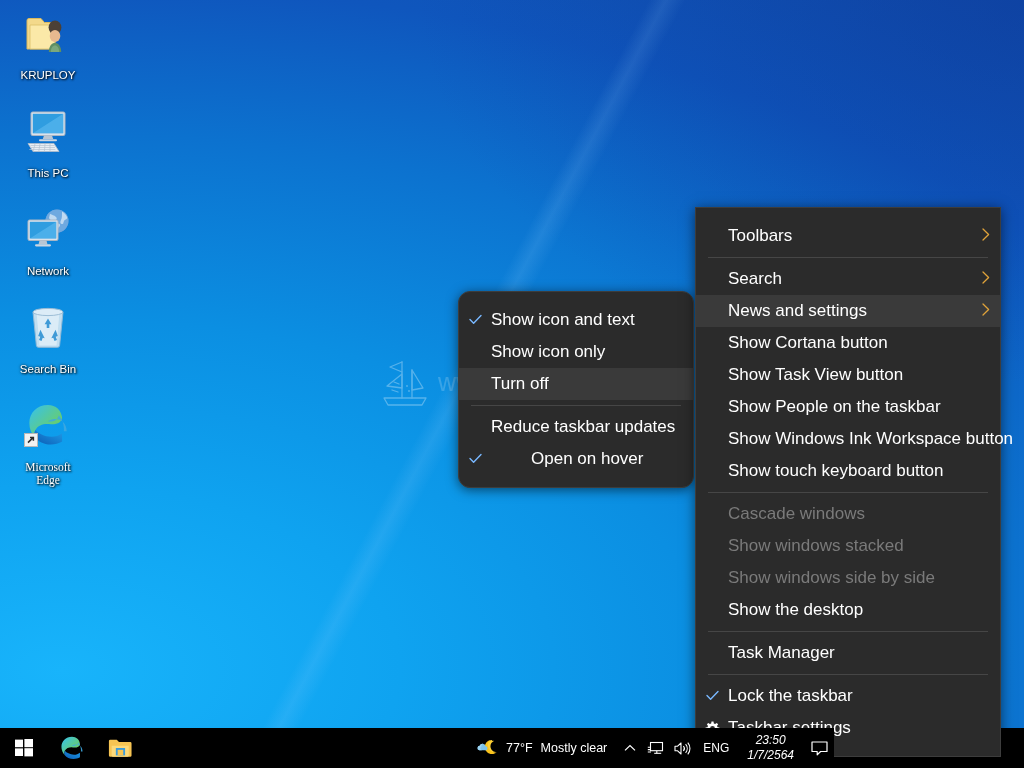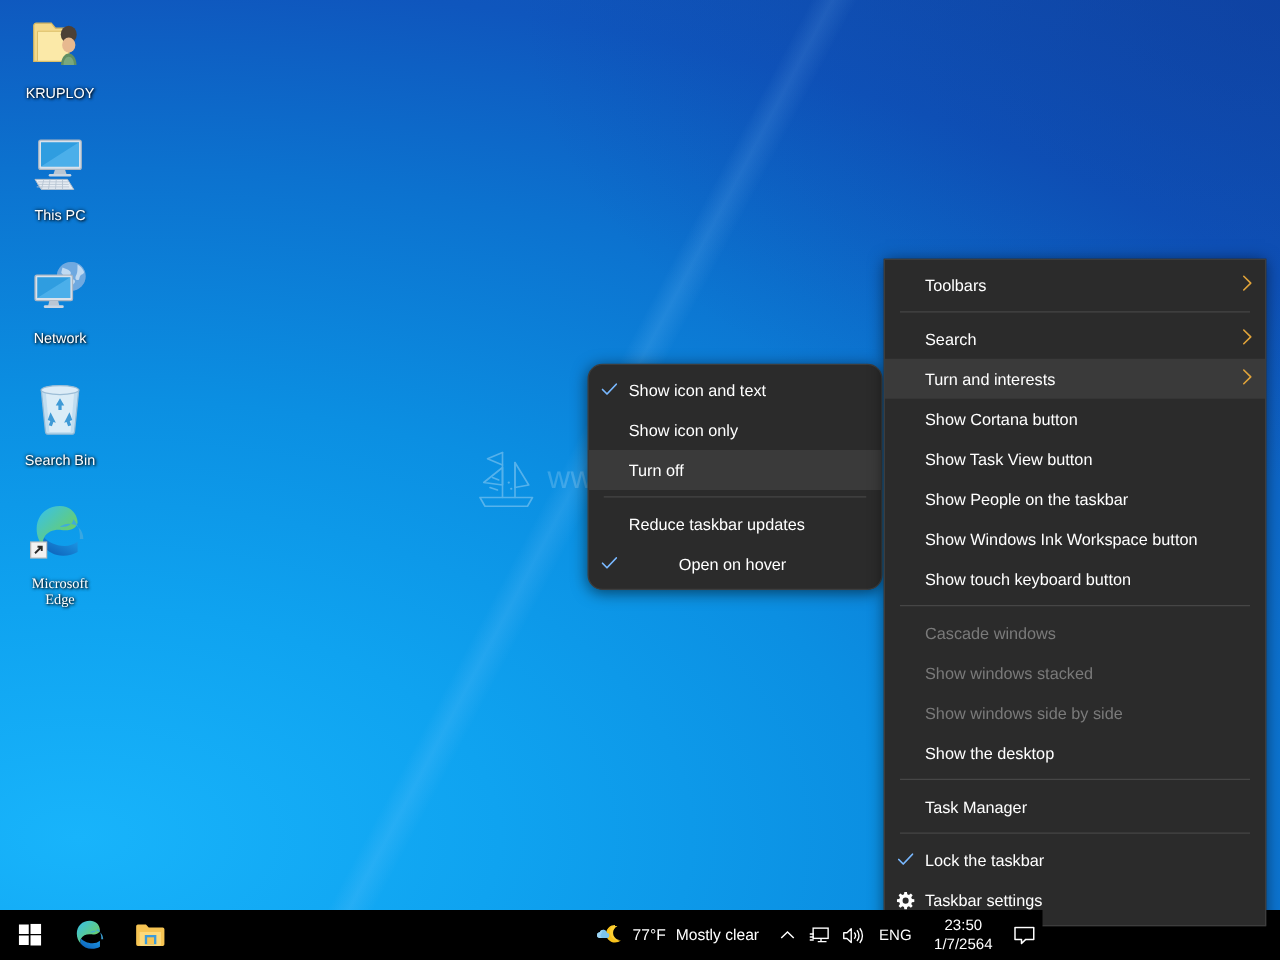--- a/index.html
+++ b/index.html
@@ -39,23 +39,22 @@
   }
   #watermark .wm-text{
     font-size:25px; color:#ffffff; letter-spacing:.3px;
     font-family:"Liberation Sans", sans-serif; opacity:.62;
   }
 
   
   .ctxmenu{
     position:absolute; background:#2b2b2b; border:1px solid #3d3d3d;
     box-shadow:0 2px 12px rgba(0,0,0,.55);
-    padding:4px 0; font-size:13px; color:#ffffff;
+    padding:12px 0; font-size:17px; color:#ffffff;
     font-family:"Liberation Sans", sans-serif;
-    margin-left:12px;
   }
   .mi{
     position:relative; display:flex; align-items:center;
     height:32px; padding:0 14px 0 0; white-space:nowrap; cursor:default;
   }
   .mi .tick{ width:32px; text-align:center; font-size:13px; color:#79b8ff; flex:none; }
   .mi .gear{ width:32px; text-align:center; flex:none; display:flex; justify-content:center; }
   .mi .mlabel{ flex:1; padding-right:24px; }
   .mi .chev{
     position:absolute; right:10px; top:50%; transform:translateY(-50%);
@@ -82,21 +81,21 @@
   #tray{ margin-left:auto; display:flex; align-items:center; height:40px; }
   #weather{
     display:flex; align-items:center; gap:8px; height:40px; padding:0 10px 0 6px;
   }
   #weather .temp{ font-size:12.5px; color:#fff; }
   #weather .cond{ font-size:12.5px; color:#fff; }
   .tray-ico{ width:26px; height:40px; display:flex; align-items:center; justify-content:center; }
   #lang{ padding:0 8px; font-size:12px; }
   #clock{
     display:flex; flex-direction:column; align-items:center; justify-content:center;
-    height:40px; padding:0 10px; line-height:15px; font-size:12px;
+    height:40px; padding:0 10px; line-height:15px; font-size:12px;font-style:italic;
   }
   #action-center{ width:30px; height:40px; display:flex; align-items:center; justify-content:center; }
 </style>
 </head>
 <body>
 
 <div id="screen">
 
   <div id="wallpaper"></div>
 
@@ -248,21 +247,21 @@
       <div class="sep"></div>
       <div class="mi" style="padding-left: 0px;">
         <span class="tick"></span>
         <span class="mlabel">Search</span>
         <span class="chev"><svg width="8" height="13" viewBox="0 0 8 13">
             <path d="M1 1 L6.6 6.5 L1 12" fill="none" stroke="#e0a33a" stroke-width="1.3" stroke-linecap="round" stroke-linejoin="round"></path>
           </svg></span>
       </div>
       <div class="mi hl" style="padding-left: 0px;">
         <span class="tick"></span>
-        <span class="mlabel">Turn and interests</span>
+        <span class="mlabel">News and settings</span>
         <span class="chev"><svg width="8" height="13" viewBox="0 0 8 13">
             <path d="M1 1 L6.6 6.5 L1 12" fill="none" stroke="#e0a33a" stroke-width="1.3" stroke-linecap="round" stroke-linejoin="round"></path>
           </svg></span>
       </div>
       <div class="mi" style="padding-left: 0px;">
         <span class="tick"></span>
         <span class="mlabel">Show Cortana button</span>
       </div>
       <div class="mi" style="padding-left: 0px;">
         <span class="tick"></span>

